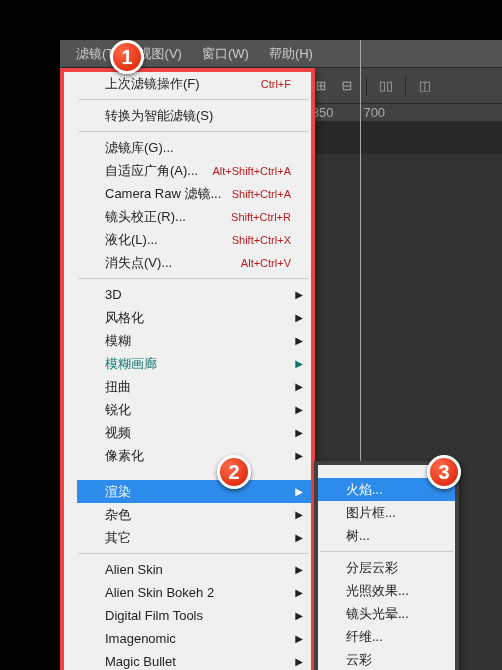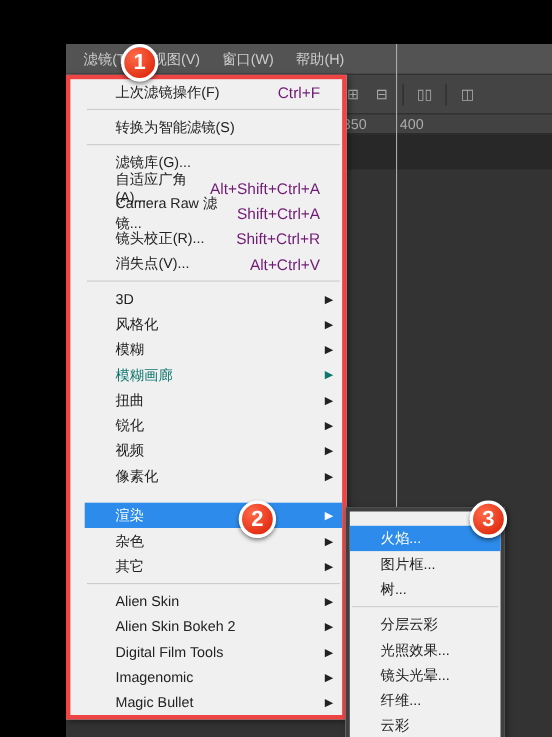--- a/index.html
+++ b/index.html
@@ -13,21 +13,21 @@
 .canvas { background: #282828; height: 50px; position: relative; }
 .ruler { position: absolute; top: 0; left: 0; right: 0; height: 18px; background: #424242; border-bottom: 1px solid #2a2a2a; color: #aaa; font-size: 10px; display: flex; align-items: center; padding-left: 200px; }
 .ruler span { margin-right: 30px; }
 .cursor-line { position: absolute; left: 300px; top: 0; bottom: 0; width: 1px; background: #aaa; }
 
 .dropdown { position: absolute; left: 60px; top: 68px; width: 255px; background: #f0f0f0; border: 4px solid #ef4444; box-shadow: 2px 2px 6px rgba(0,0,0,0.4); z-index: 10; padding-left: 13px; }
 .menu-item { display: flex; justify-content: space-between; align-items: center; padding: 4px 20px 4px 28px; color: #222; cursor: pointer; position: relative; height: 23px; }
 .menu-item.disabled { color: #0f766e; }
 .menu-item.highlighted { background: #2d8ceb; color: #fff; margin-top: 13px; }
 .menu-item .label { flex: 1; }
-.menu-item .shortcut { color: #701a75; font-size: 14px; }
+.menu-item .shortcut { color: #b91c1c; font-size: 11px; }
 .menu-item .arrow { position: absolute; right: 8px; font-size: 10px; }
 .menu-sep { height: 1px; background: #ccc; margin: 4px 2px; }
 
 .submenu { position: absolute; left: 314px; top: 461px; width: 145px; background: #f0f0f0; border: 4px solid #404040; box-shadow: 2px 2px 6px rgba(0,0,0,0.4); z-index: 11; }
 
 .callout { position: absolute; width: 34px; height: 34px; border-radius: 50%; background: radial-gradient(circle at 35% 30%, #ff6b4a, #d81a00); border: 3px solid #fff; color: #fff; font-weight: bold; font-size: 20px; display: flex; align-items: center; justify-content: center; box-shadow: 0 2px 4px rgba(0,0,0,0.5); z-index: 20; }
 .c1 { left: 110px; top: 40px; }
 .c2 { left: 217px; top: 455px; }
 .c3 { left: 427px; top: 455px; }
 </style>
@@ -46,21 +46,21 @@
     <div class="toolbar-icon">⊟</div>
     <div class="toolbar-sep"></div>
     <div class="toolbar-icon">▯▯</div>
     <div class="toolbar-sep"></div>
     <div class="toolbar-icon">◫</div>
   </div>
   <div class="canvas">
     <div class="ruler">
       <span>300</span>
       <span>350</span>
-      <span>400</span>
+      <span>700</span>
     </div>
   </div>
   <div class="cursor-line"></div>
 </div>
 
 <div class="dropdown">
   <div class="menu-item">
     <span class="label">上次滤镜操作(F)</span>
     <span class="shortcut">Ctrl+F</span>
   </div>
@@ -76,20 +76,24 @@
       <span class="label">自适应广角(A)...</span>
       <span class="shortcut">Alt+Shift+Ctrl+A</span>
     </div>
   <div class="menu-item">
       <span class="label">Camera Raw 滤镜...</span>
       <span class="shortcut">Shift+Ctrl+A</span>
     </div>
   <div class="menu-item">
       <span class="label">镜头校正(R)...</span>
       <span class="shortcut">Shift+Ctrl+R</span>
+    </div>
+  <div class="menu-item">
+      <span class="label">液化(L)...</span>
+      <span class="shortcut">Shift+Ctrl+X</span>
     </div>
   <div class="menu-item">
       <span class="label">消失点(V)...</span>
       <span class="shortcut">Alt+Ctrl+V</span>
     </div>
   <div class="menu-sep"></div>
   <div class="menu-item">
       <span class="label">3D</span>
       <span class="arrow">▶</span>
     </div>

